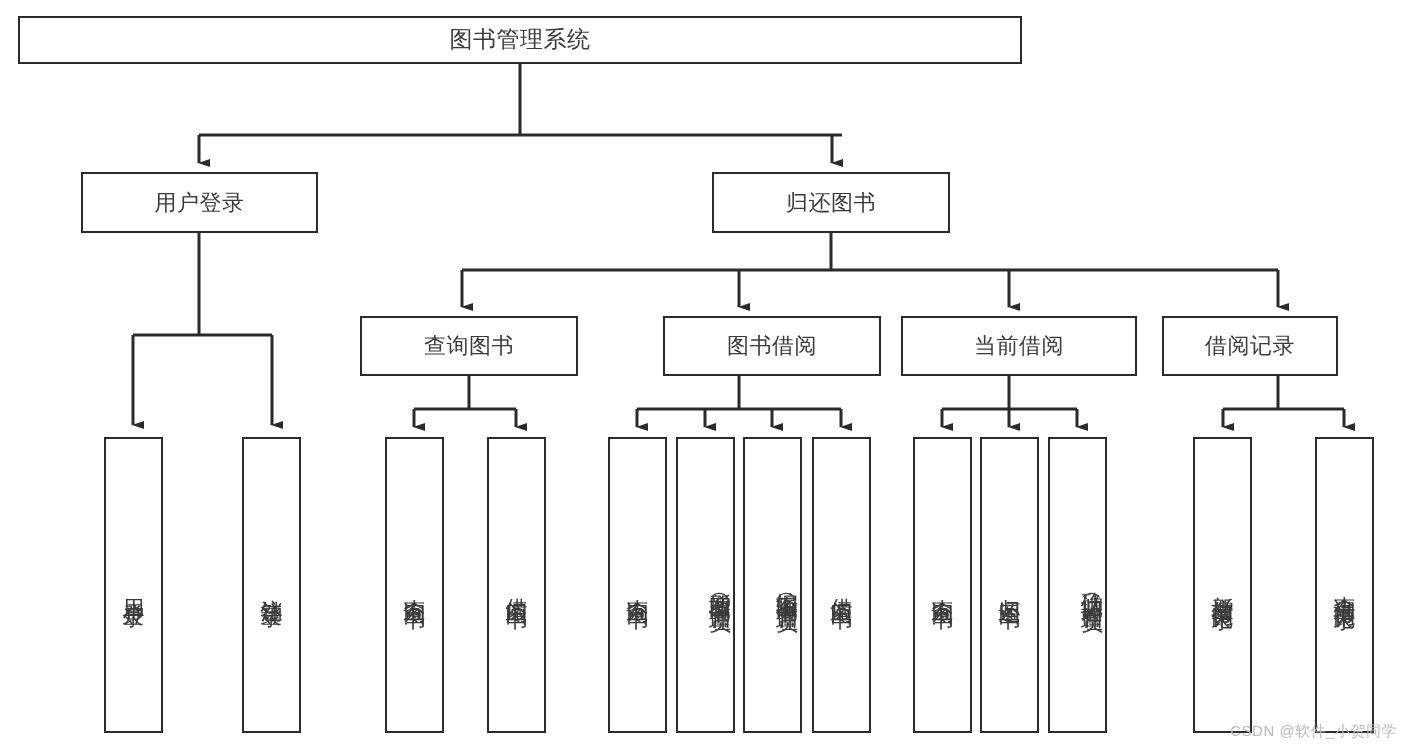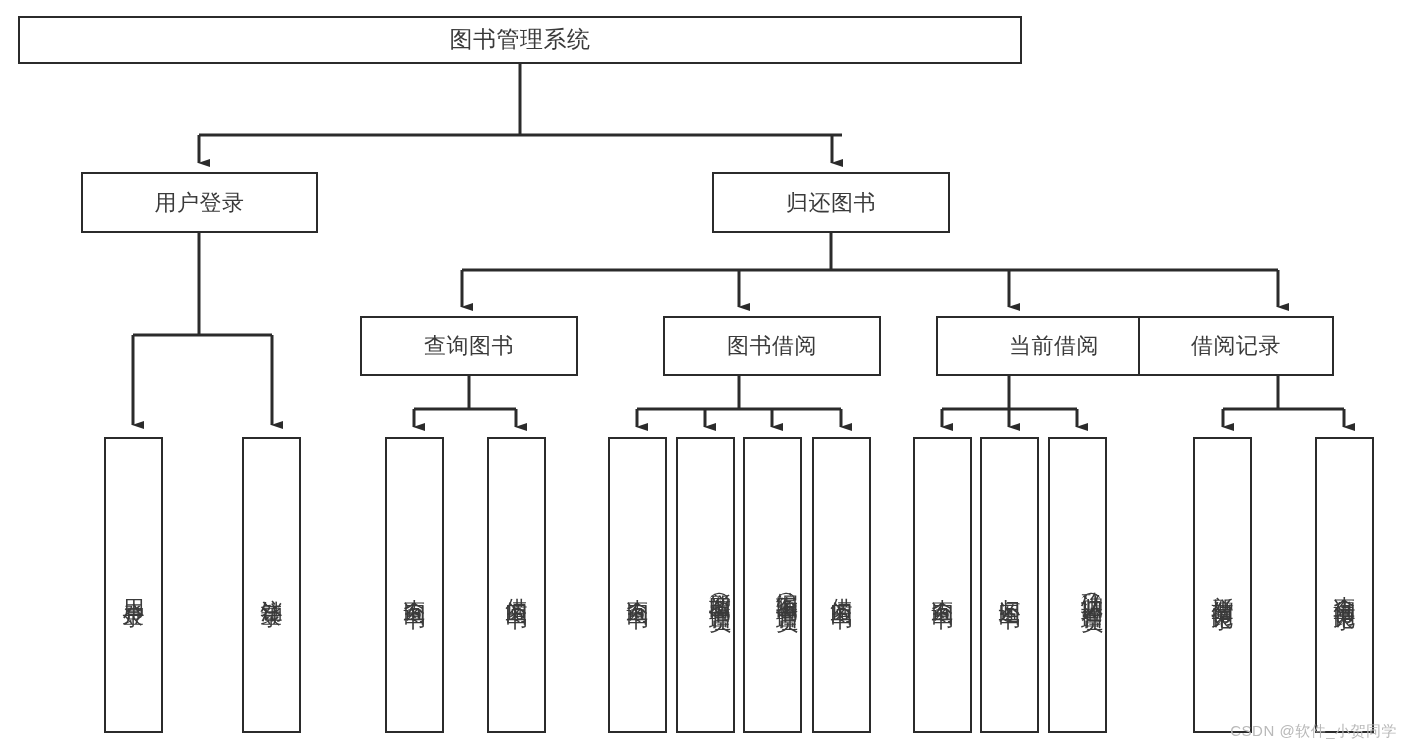--- a/index.html
+++ b/index.html
@@ -135,24 +135,24 @@
   <div class="node horiz" style="left:712px; top:172px; width:238px; height:61px;">
     <span class="label">归还图书</span>
   </div>
 
   <div class="node horiz" style="left:360px; top:316px; width:218px; height:60px;">
     <span class="label">查询图书</span>
   </div>
   <div class="node horiz" style="left:631px; top:316px; width:218px; height:60px;margin-left:32px;">
     <span class="label">图书借阅</span>
   </div>
-  <div class="node horiz" style="left:901px; top:316px; width:236px; height:60px;margin-left:35px;">
+  <div class="node horiz" style="left:901px; top:316px; width:236px; height:60px;">
     <span class="label">当前借阅</span>
   </div>
-  <div class="node horiz" style="left:1138px; top:316px; width:196px; height:60px;">
+  <div class="node horiz" style="left:1162px; top:316px; width:176px; height:60px;">
     <span class="label">借阅记录</span>
   </div>
 
   <div class="node vert centered" style="left:104px; top:437px; width:59px; height:296px;">
     <span class="label">用户登录</span>
   </div>
   <div class="node vert centered" style="left:242px; top:437px; width:59px; height:296px;">
     <span class="label">注销登录</span>
   </div>
 

